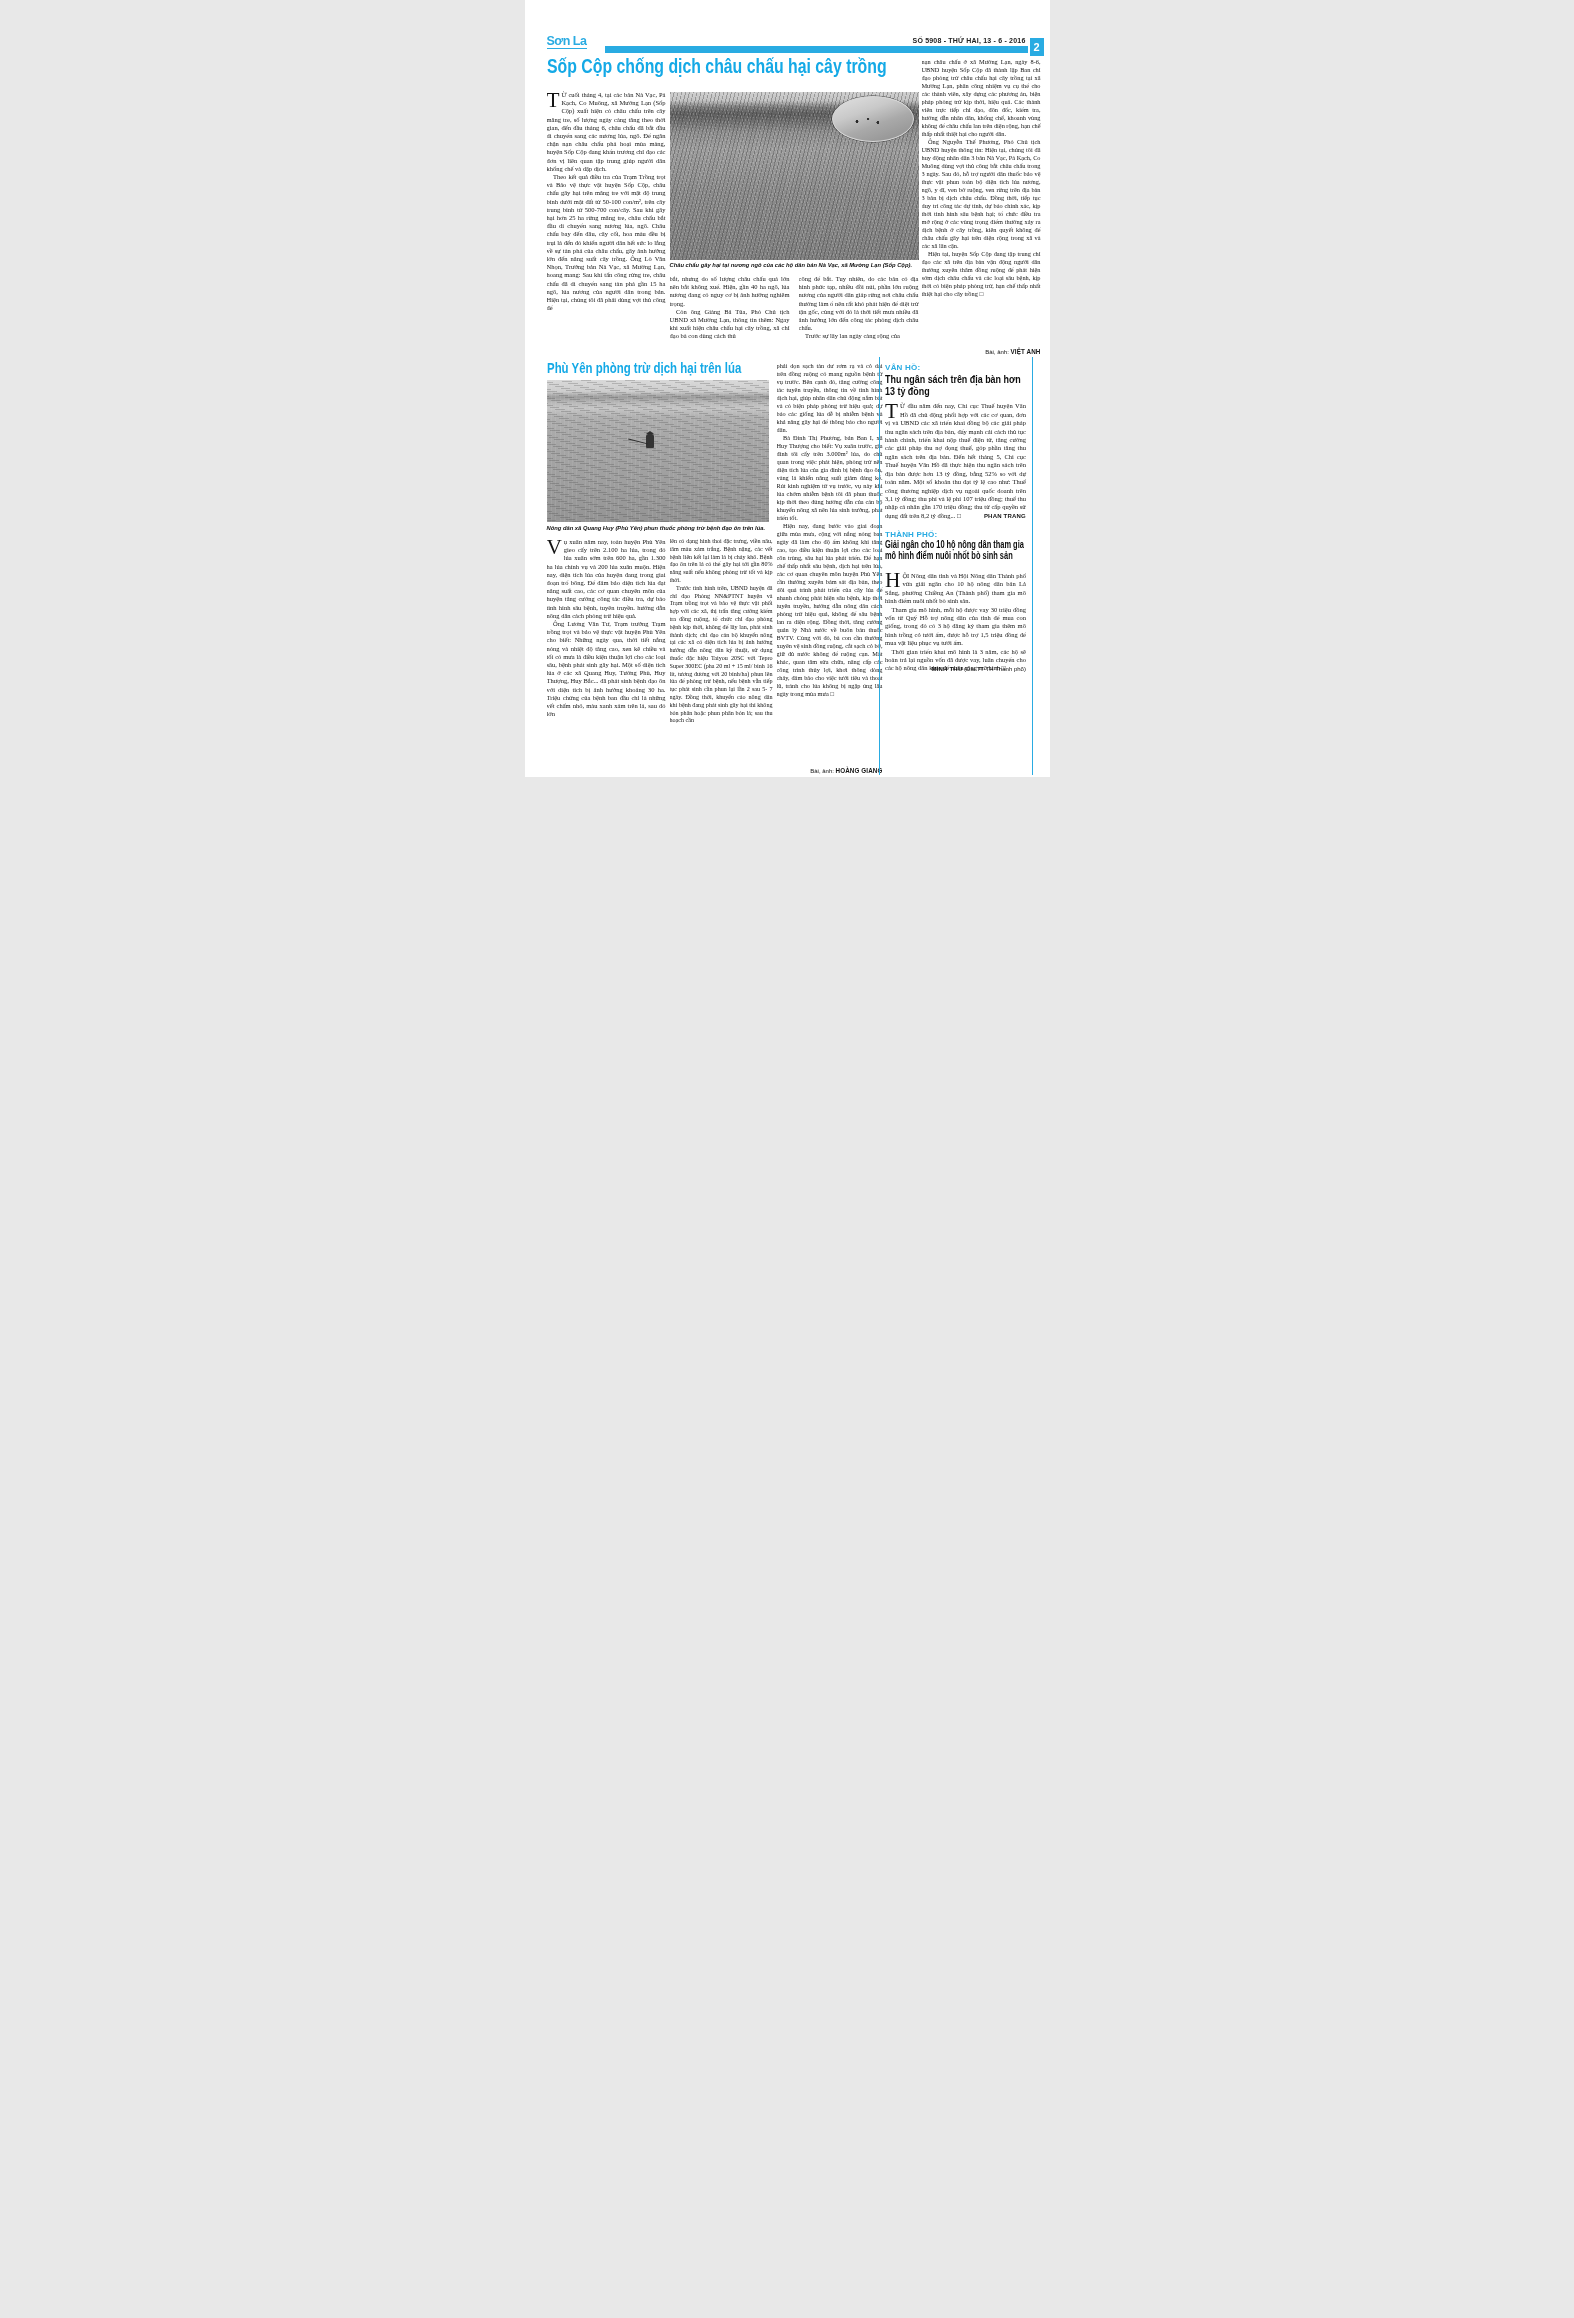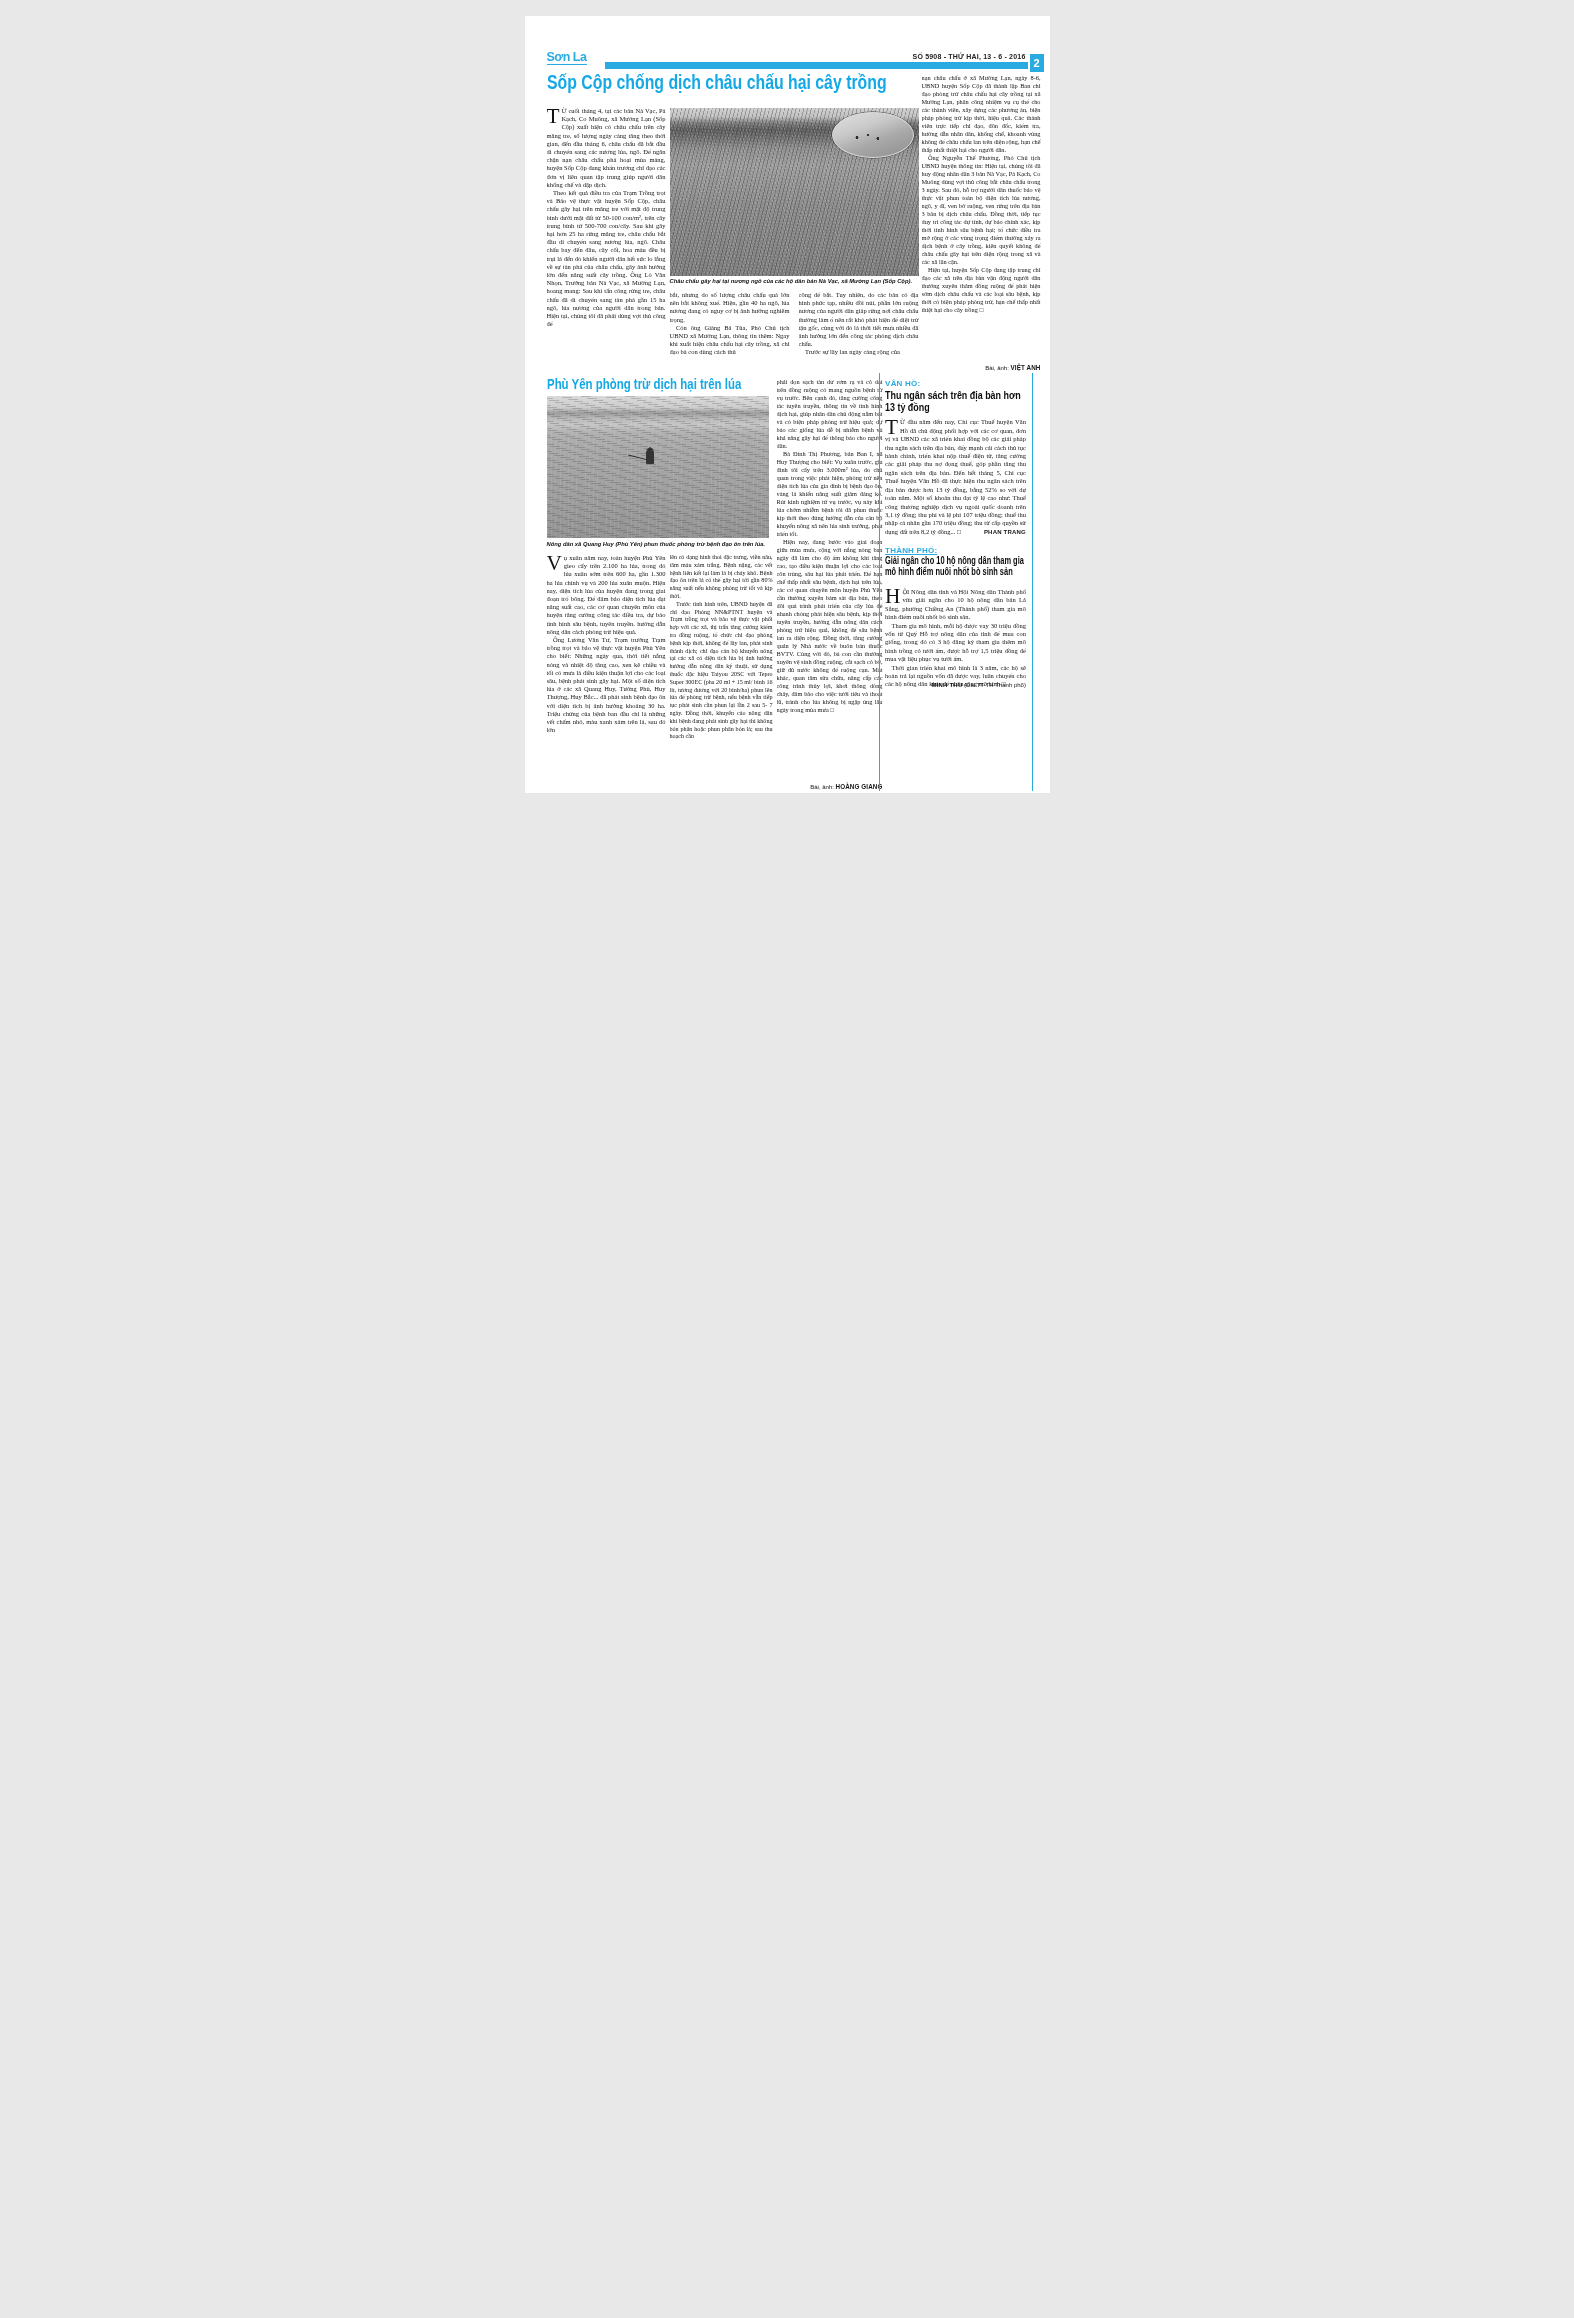--- a/index.html
+++ b/index.html
@@ -1,16 +1,16 @@
 <!DOCTYPE html>
 <html lang="vi" style="--accent: #29ABE2; --headline: #14A9E6;font-size:7.4px"><head>
 <meta charset="utf-8">
 <style>
   html,body{margin:0;padding:0;background:#e8e8e8;}
-  .page{position:relative;width:525px;height:777px;background:#fff;margin:16px auto;
+  .page{position:relative;width:525px;height:777px;background:#fff;margin:0 auto;
         font-family:"Liberation Serif",serif;color:#141414;overflow:hidden;}
   
   .masthead{position:absolute;left:22px;top:35px;font-family:"Liberation Sans",sans-serif;
     font-weight:bold;font-size:12.5px;letter-spacing:-0.5px;color:var(--accent);
     border-bottom:1.9px solid var(--accent);padding:0 0.9px 0.5px 0;line-height:1;}
   .hbar{position:absolute;left:80px;top:46px;width:423px;height:6.5px;background:var(--accent);}
   .issue{position:absolute;left:297px;top:37px;width:204px;text-align:right;
     font-family:"Liberation Sans",sans-serif;font-size:7px;font-weight:bold;color:#222;letter-spacing:0.2px;}
   .pagenum{position:absolute;left:505px;top:38px;width:14px;height:18px;background:var(--accent);
     color:#fff;font-family:"Liberation Sans",sans-serif;font-weight:bold;font-size:11px;
@@ -157,21 +157,21 @@
 
   <div class="sidebar">
 
     <div class="kicker">VÂN HỒ:</div>
     <div class="shl shl1">Thu ngân sách trên địa bàn hơn 13 tỷ đồng</div>
     <div class="sbody">
       <p><span class="dropcap">T</span><span>Ừ đầu năm đến nay, Chi cục Thuế huyện Vân Hồ đã chủ động phối hợp với các cơ quan, đơn vị và UBND các xã triển khai đồng bộ các giải pháp thu ngân sách trên địa bàn, đẩy mạnh cải cách thủ tục hành chính, triển khai nộp thuế điện tử, tăng cường các giải pháp thu nợ đọng thuế, góp phần tăng thu ngân sách trên địa bàn. Đến hết tháng 5, Chi cục Thuế huyện Vân Hồ đã thực hiện thu ngân sách trên địa bàn được hơn 13 tỷ đồng, bằng 52% so với dự toán năm. Một số khoản thu đạt tỷ lệ cao như: Thuế công thương nghiệp dịch vụ ngoài quốc doanh trên 3,1 tỷ đồng; thu phí và lệ phí 107 triệu đồng; thuế thu nhập cá nhân gần 170 triệu đồng; thu từ cấp quyền sử dụng đất trên 8,2 tỷ đồng... □</span></p>
       <div class="sb-byline"><b>PHAN TRANG</b></div>
     </div>
 
-    <div class="kicker" style="margin-top:9.3px;text-decoration:underline;">THÀNH PHỐ:</div>
+    <div class="kicker" style="margin-top:9.3px;">THÀNH PHỐ:</div>
     <div class="shl shl2">Giải ngân cho 10 hộ nông dân tham gia mô hình điểm nuôi nhốt bò sinh sản</div>
     <div class="sbody" style="margin-top:12px;">
       <p><span class="dropcap">H</span><span>ỘI Nông dân tỉnh và Hội Nông dân Thành phố vừa giải ngân cho 10 hộ nông dân bản Lả Sẳng, phường Chiềng An (Thành phố) tham gia mô hình điểm nuôi nhốt bò sinh sản.</span></p>
       <p>Tham gia mô hình, mỗi hộ được vay 30 triệu đồng vốn từ Quỹ Hỗ trợ nông dân của tỉnh để mua con giống, trong đó có 3 hộ đăng ký tham gia thêm mô hình trồng cỏ tưới ẩm, được hỗ trợ 1,5 triệu đồng để mua vật liệu phục vụ tưới ẩm.</p>
       <p>Thời gian triển khai mô hình là 3 năm, các hộ sẽ hoàn trả lại nguồn vốn đã được vay, luân chuyển cho các hộ nông dân khác để nhân rộng mô hình □</p>
       <div class="sb-byline2">
         <b>MINH THU</b>
         <span>(Đài TT-TH Thành phố)</span>
       </div>
     </div>

